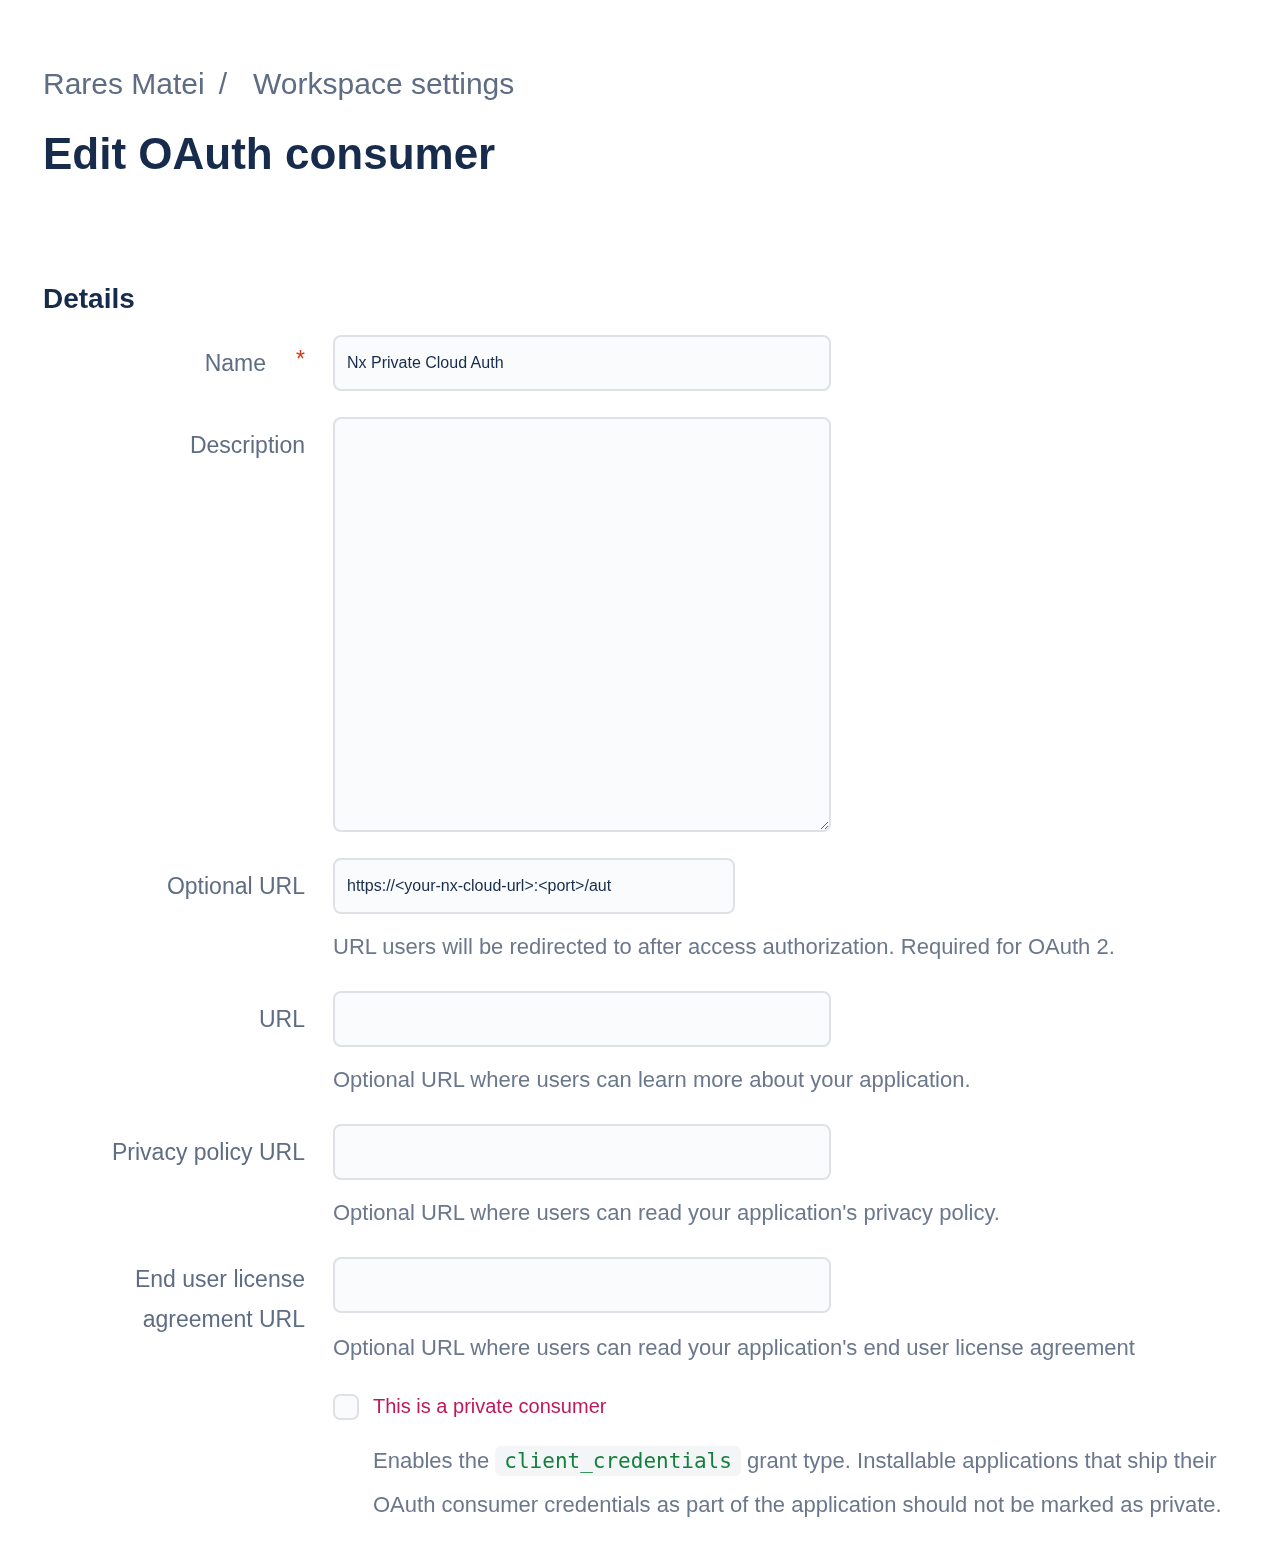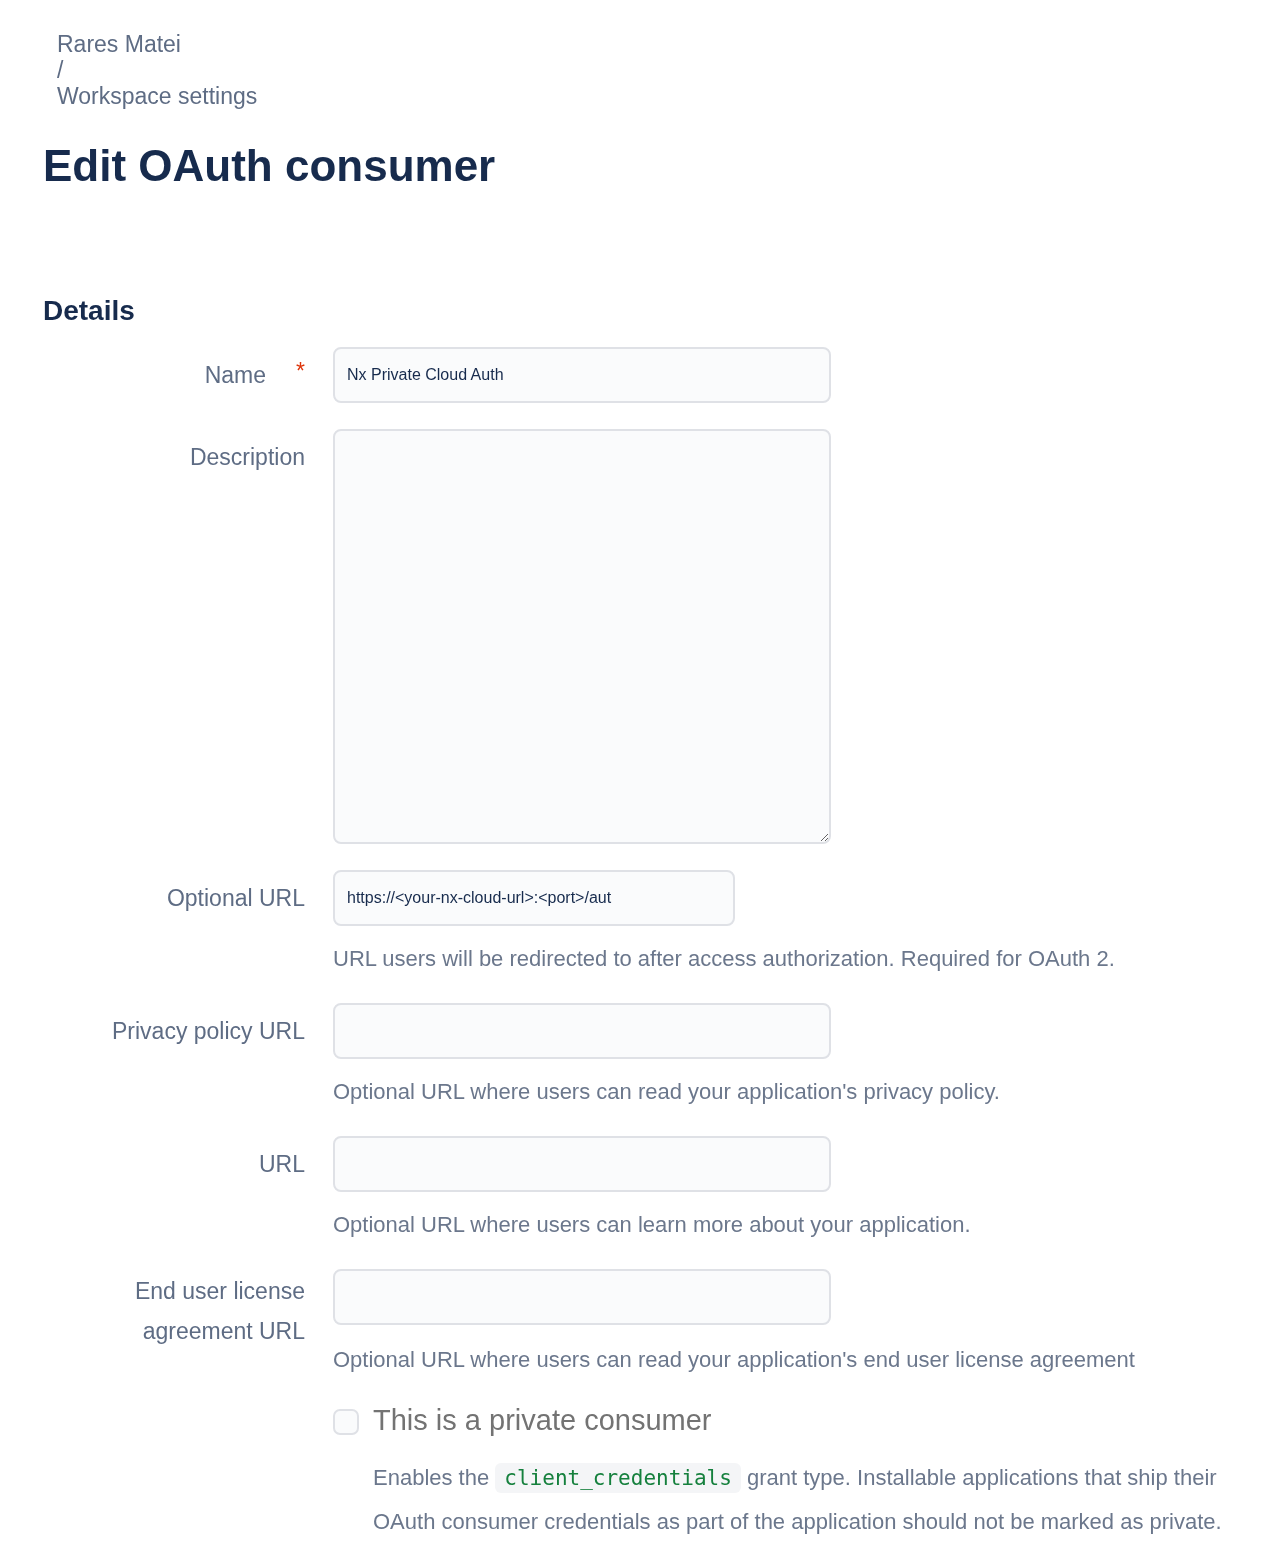--- a/index.html
+++ b/index.html
@@ -10,30 +10,29 @@
   }
   .page {
     width: 1278px;
     height: 1554px;
     padding: 31px 40px 0 43px;
     overflow: hidden;
   }
 
   
   .breadcrumb {
-    font-size: 23px;
+    font-size: 30px;
     color: #5E6C84;
     line-height: 26px;
     display: flex;
     align-items: baseline;
-    flex-direction: column;
   }
   .breadcrumb .crumb { cursor: pointer; }
   .breadcrumb .sep { margin: 0 16px 0 14px; color: #5E6C84; }
-  .breadcrumb .crumb:last-child { margin-left: 10px; }
+  .breadcrumb .crumb:last-child { margin-left: 10px; margin-top: 40px; }
 
   
   h1.page-title {
     margin-top: 32px;
     font-size: 44px;
     font-weight: 700;
     color: #172B4D;
     letter-spacing: 0;
   }
 
@@ -137,22 +136,22 @@
     height: 26px;
     flex: 0 0 26px;
     background: #FAFBFC;
     border: 2px solid #DFE1E6;
     border-radius: 7px;
     cursor: pointer;
     margin-top: 2px;
   }
   .checkbox-label {
     margin-left: 14px;
-    font-size: 29px;
-    color: #737373;
+    font-size: 20px;
+    color: #be185d;
     cursor: default;
   }
   .private-helper {
     margin-top: 19px;
     margin-left: 40px;
     width: 852px;
     font-size: 22px;
     color: #6B778C;
     line-height: 44px;
   }
@@ -206,35 +205,35 @@
         <span class="label-text">Optional URL</span>
       </div>
       <div class="field-col">
         <input class="text-input wide" type="text" value="https://&lt;your-nx-cloud-url&gt;:&lt;port&gt;/aut" style="">
         <div class="helper-text">URL users will be redirected to after access authorization. Required for OAuth 2.</div>
       </div>
     </div>
 
     <div class="form-row has-helper">
       <div class="label-col">
+        <span class="label-text">URL</span>
+      </div>
+      <div class="field-col">
+        <input class="text-input" type="text" value="" style="">
+        <div class="helper-text">Optional URL where users can learn more about your application.</div>
+      </div>
+    </div>
+
+    <div class="form-row has-helper">
+      <div class="label-col">
         <span class="label-text">Privacy policy URL</span>
       </div>
       <div class="field-col">
         <input class="text-input" type="text" value="" style="">
         <div class="helper-text">Optional URL where users can read your application's privacy policy.</div>
-      </div>
-    </div>
-
-    <div class="form-row has-helper">
-      <div class="label-col">
-        <span class="label-text">URL</span>
-      </div>
-      <div class="field-col">
-        <input class="text-input" type="text" value="" style="">
-        <div class="helper-text">Optional URL where users can learn more about your application.</div>
       </div>
     </div>
 
     <div class="form-row has-helper eula-row">
       <div class="label-col top-align">
         <span class="label-text narrow">End user license agreement URL</span>
       </div>
       <div class="field-col">
         <input class="text-input" type="text" value="" style="">
         <div class="helper-text">Optional URL where users can read your application's end user license agreement</div>

